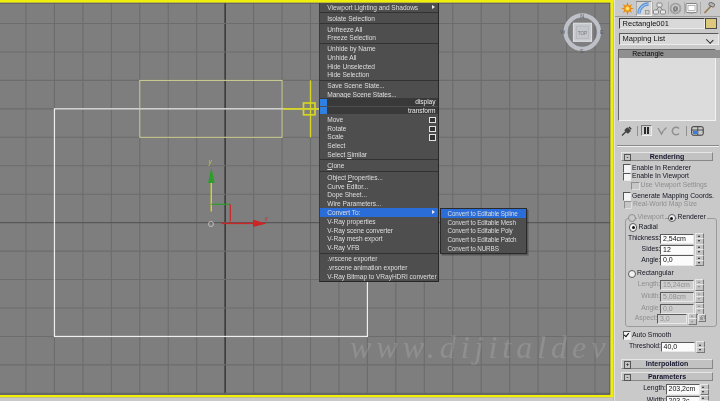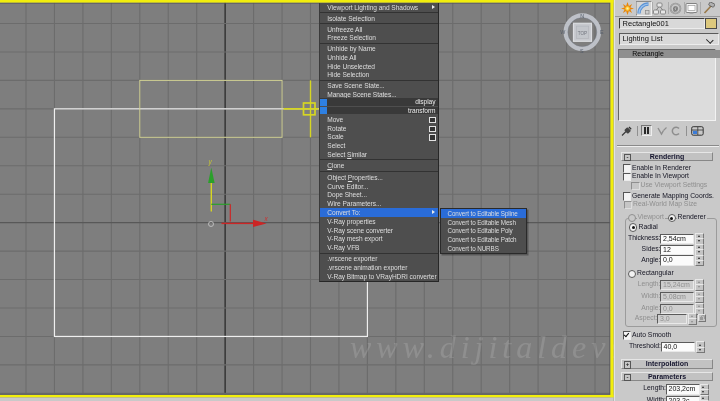--- a/index.html
+++ b/index.html
@@ -224,21 +224,21 @@
 <rect x="1" y="1.5" width="11" height="9" rx="1" fill="#f4f4f4" stroke="#777" stroke-width="0.9"></rect>
 <rect x="3" y="3.5" width="7" height="5" fill="#fff" stroke="#999" stroke-width="0.7"></rect>
 <rect x="4.5" y="10.5" width="4" height="1.5" fill="#aaa"></rect>
         </svg></div>
 <div class="abs" style="left:87.1px;top:1.5px;width:13px;height:13px"><svg width="13" height="13" xmlns="http://www.w3.org/2000/svg">
 <line x1="2.5" y1="11" x2="9.5" y2="3.5" stroke="#9a7a4a" stroke-width="1.6"></line>
 <rect x="7" y="0.8" width="5.5" height="3.6" rx="0.8" transform="rotate(25 9.7 2.6)" fill="#b0b0b0" stroke="#555" stroke-width="0.7"></rect>
         </svg></div>
 <div class="abs" style="left:4.6px;top:18.2px;width:81.5px;height:8.8px;background:#d9d9d9;border:1px solid;border-color:#3a3a3a #ececec #ececec #3a3a3a;font-size:7.5px;line-height:9px;padding-left:2.5px;color:#101010">Rectangle001</div>
 <div class="abs" style="left:90.2px;top:18.2px;width:10.5px;height:8.8px;background:#ddc97e;border:1px solid #4a4a4a"></div>
-<div class="abs" style="left:4.6px;top:33.2px;width:95.4px;height:10px;background:#d9d9d9;border:1px solid;border-color:#5a5a5a #ececec #ececec #5a5a5a;font-size:7.5px;line-height:10.4px;padding-left:2.5px;color:#101010">Lighting List</div>
+<div class="abs" style="left:4.6px;top:33.2px;width:95.4px;height:10px;background:#d9d9d9;border:1px solid;border-color:#5a5a5a #ececec #ececec #5a5a5a;font-size:7.5px;line-height:10.4px;padding-left:2.5px;color:#101010">Mapping List</div>
 <div class="abs" style="left:92.5px;top:36.5px;width:4.6px;height:4.6px;border-right:1.4px solid #222;border-bottom:1.4px solid #222;transform:rotate(45deg) scale(1,0.8)"></div>
 <div class="abs" style="left:3.6px;top:48.8px;width:96px;height:69.8px;background:#dcdcdc;border:1px solid;border-color:#666 #f2f2f2 #f2f2f2 #666"></div>
 <div class="abs" style="left:4.8px;top:50.3px;width:93.6px;height:7.6px;background:#8f8f8f;font-size:7px;line-height:7.9px;padding-left:13px;color:#0a0a0a">Rectangle</div>
 <div class="abs" style="left:6px;top:125.5px;width:11px;height:11px"><svg width="11" height="11" xmlns="http://www.w3.org/2000/svg">
 <line x1="1" y1="9.5" x2="5" y2="5.5" stroke="#333" stroke-width="1.1"></line>
 <rect x="4" y="2.2" width="5.2" height="4.6" rx="1" transform="rotate(45 6.6 4.5)" fill="#444"></rect>
 <line x1="8" y1="1" x2="10.2" y2="3.2" stroke="#333" stroke-width="1.3"></line>
         </svg></div>
 <div class="abs" style="left:22.6px;top:126px;width:1px;height:10px;background:#909090"></div>
 <div class="abs" style="left:26.6px;top:125.3px;width:10.6px;height:10.6px;background:#cfcfcf;border:1px solid;border-color:#777 #eee #eee #777;box-sizing:border-box"></div>

